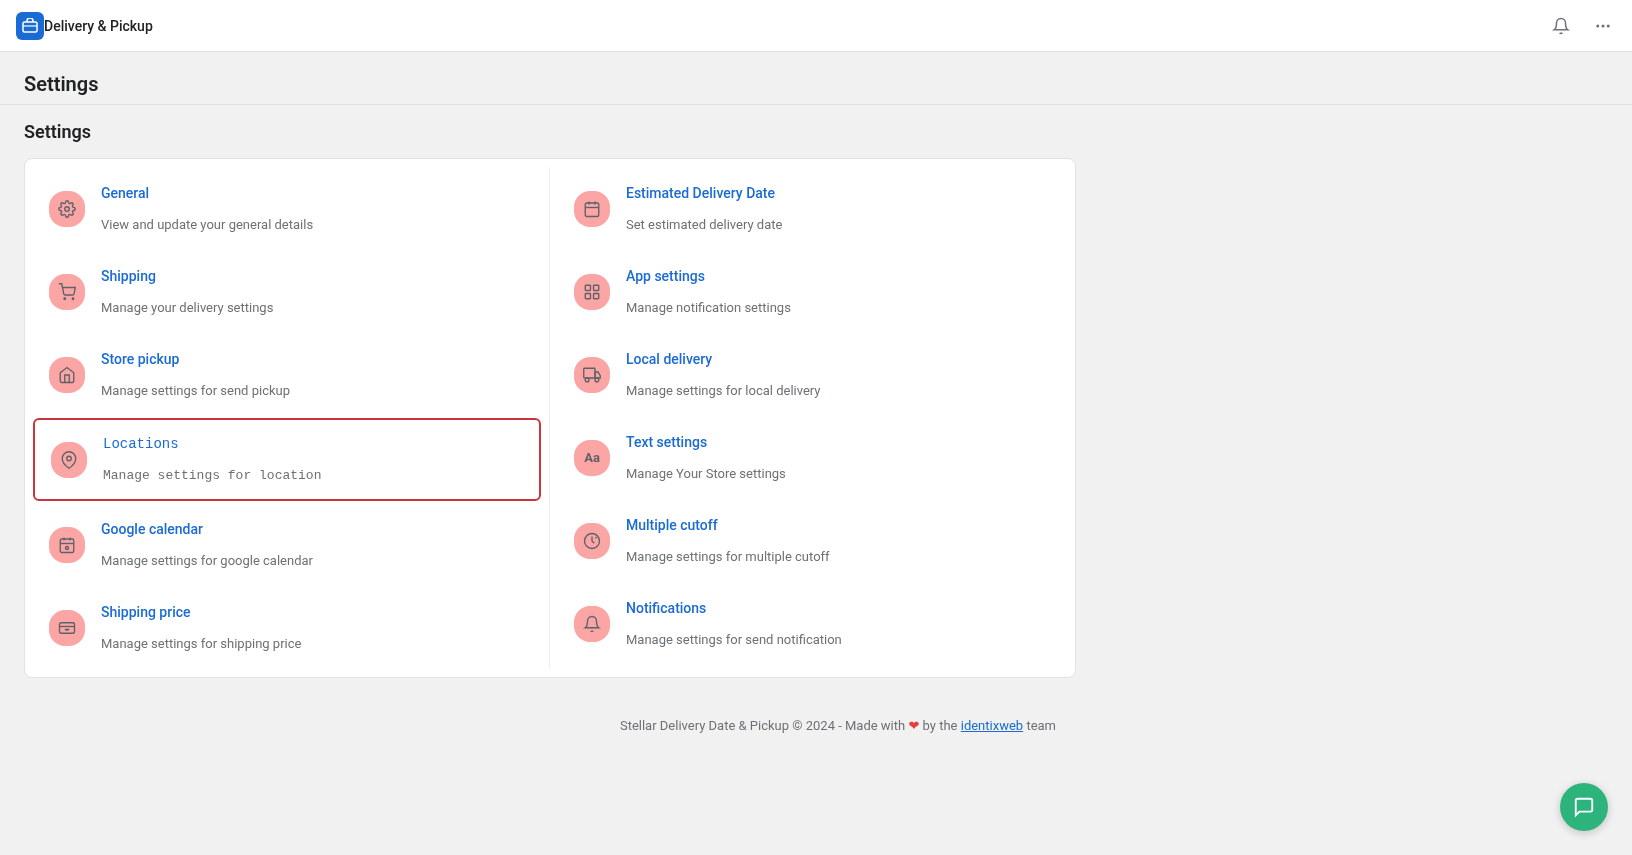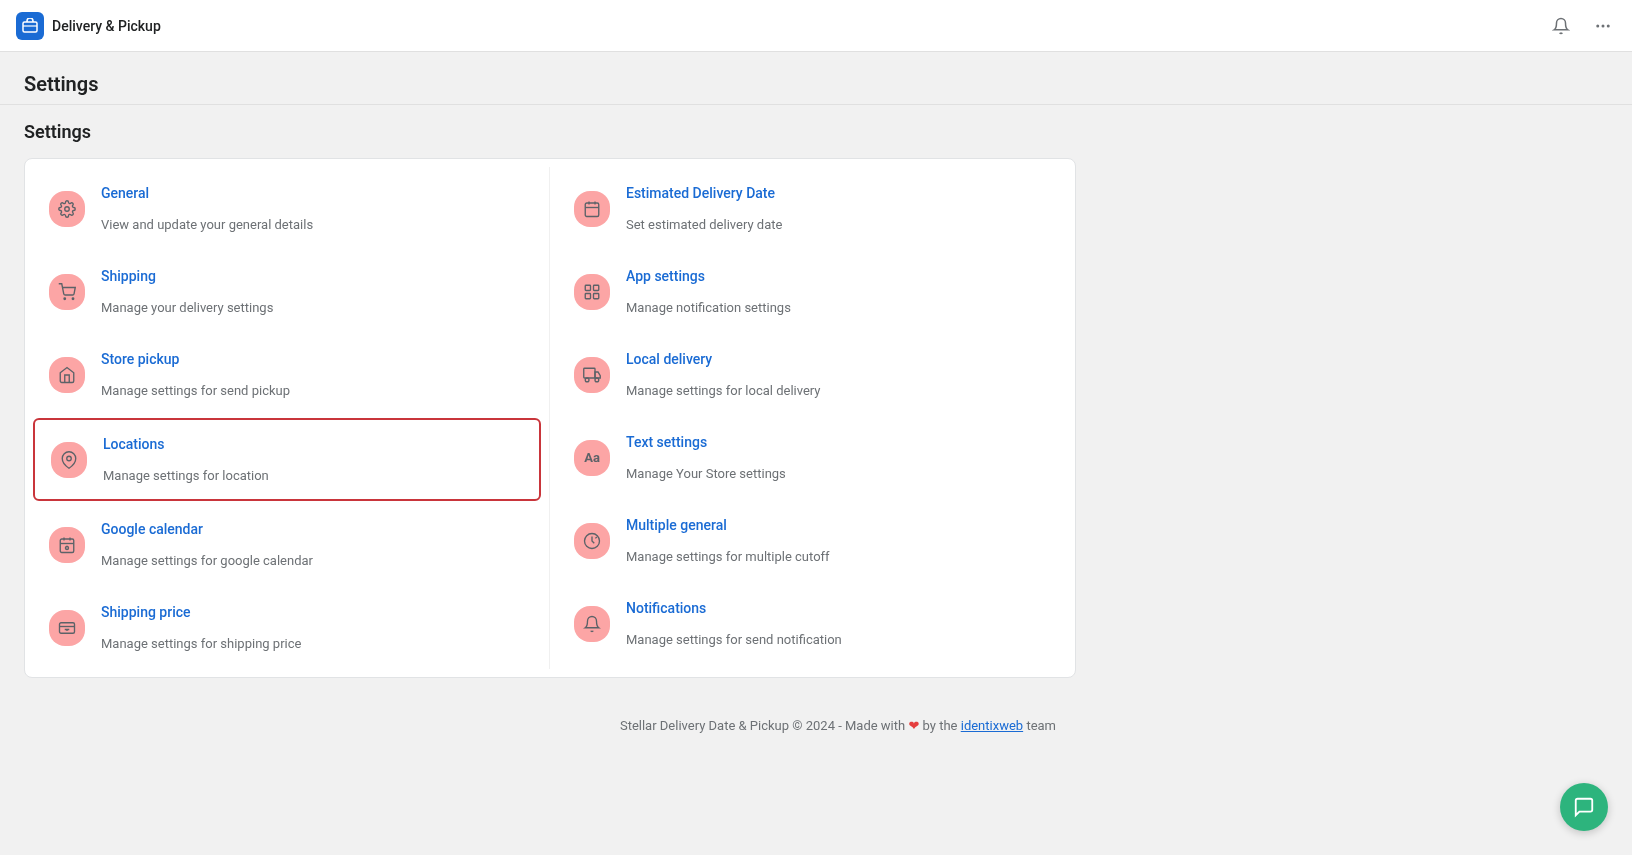--- a/index.html
+++ b/index.html
@@ -14,21 +14,20 @@
       border-bottom: 1px solid #e0e0e0;
       height: 52px;
       display: flex;
       align-items: center;
       justify-content: space-between;
       padding: 0 16px;
     }
     .top-bar-left {
       display: flex;
       align-items: center;
-      gap: 8px;
     }
     .app-icon {
       width: 28px;
       height: 28px;
       background: #1a6bd4;
       border-radius: 6px;
       display: flex;
       align-items: center;
       justify-content: center;
       color: white;
@@ -224,21 +223,21 @@
               <polyline points="9,22 9,12 15,12 15,22"></polyline>
             </svg>
           </div>
           <div class="settings-item-text">
             <span class="settings-item-title">Store pickup</span>
             <span class="settings-item-desc">Manage settings for send pickup</span>
           </div>
         </div>
 
         <div style="border: 2px solid #c9353b; border-radius: 6px; margin: 2px 8px;">
-          <div class="settings-item" style="padding: 16px;">
+          <div class="settings-item" style="padding: 16px; font-family: Liberation Mono, monospace;">
             <div class="settings-item-icon">
               <svg width="18" height="18" viewBox="0 0 24 24" fill="none" stroke="#5c6268" stroke-width="1.8">
                 <path d="M21 10c0 7-9 13-9 13s-9-6-9-13a9 9 0 0118 0z"></path>
                 <circle cx="12" cy="10" r="3"></circle>
               </svg>
             </div>
             <div class="settings-item-text">
               <span class="settings-item-title">Locations</span>
               <span class="settings-item-desc">Manage settings for location</span>
             </div>
@@ -338,21 +337,21 @@
 
         <div class="settings-item">
           <div class="settings-item-icon">
             <svg width="18" height="18" viewBox="0 0 24 24" fill="none" stroke="#5c6268" stroke-width="1.8">
               <circle cx="12" cy="12" r="10"></circle>
               <polyline points="12,6 12,12 15,15"></polyline>
               <path d="M16.5 8.5l2-2"></path>
             </svg>
           </div>
           <div class="settings-item-text">
-            <span class="settings-item-title">Multiple general</span>
+            <span class="settings-item-title">Multiple cutoff</span>
             <span class="settings-item-desc">Manage settings for multiple cutoff</span>
           </div>
         </div>
 
         <div class="settings-item">
           <div class="settings-item-icon">
             <svg width="18" height="18" viewBox="0 0 24 24" fill="none" stroke="#5c6268" stroke-width="1.8">
               <path d="M18 8A6 6 0 006 8c0 7-3 9-3 9h18s-3-2-3-9"></path>
               <path d="M13.73 21a2 2 0 01-3.46 0"></path>
             </svg>

